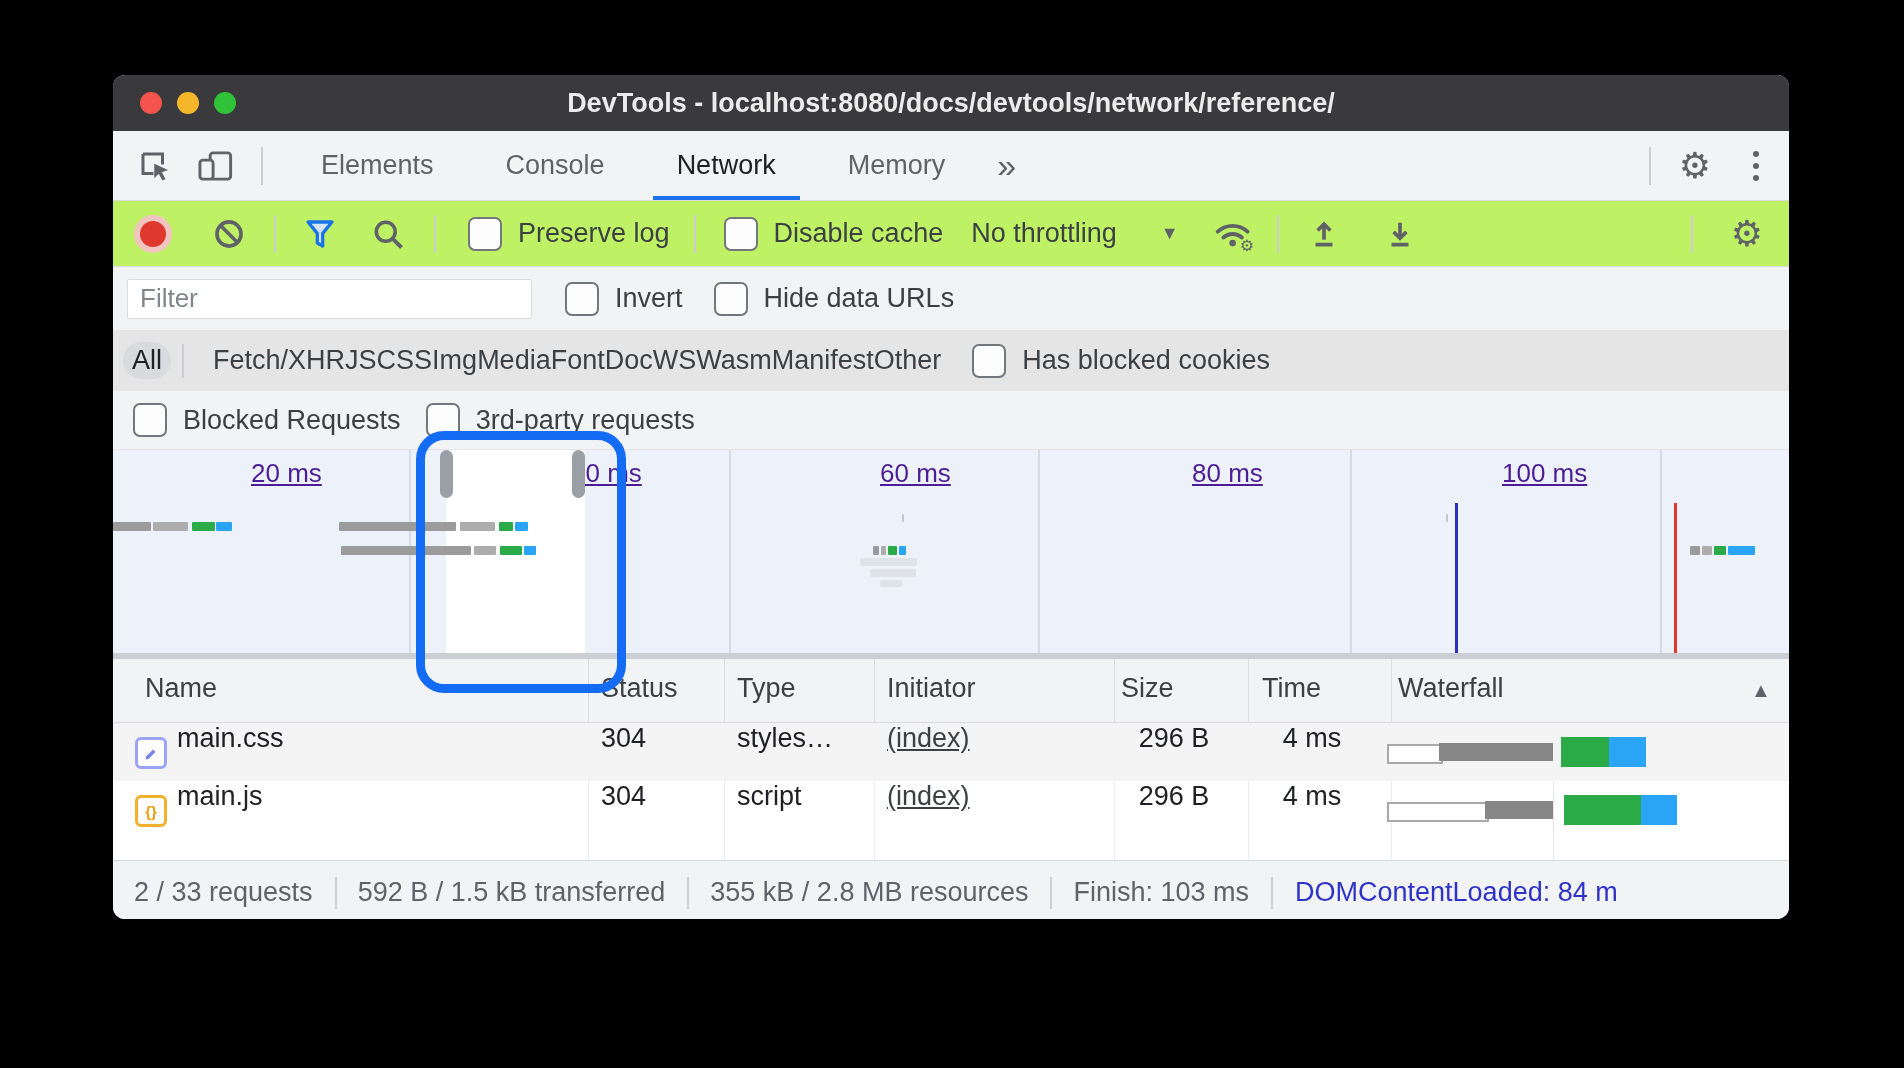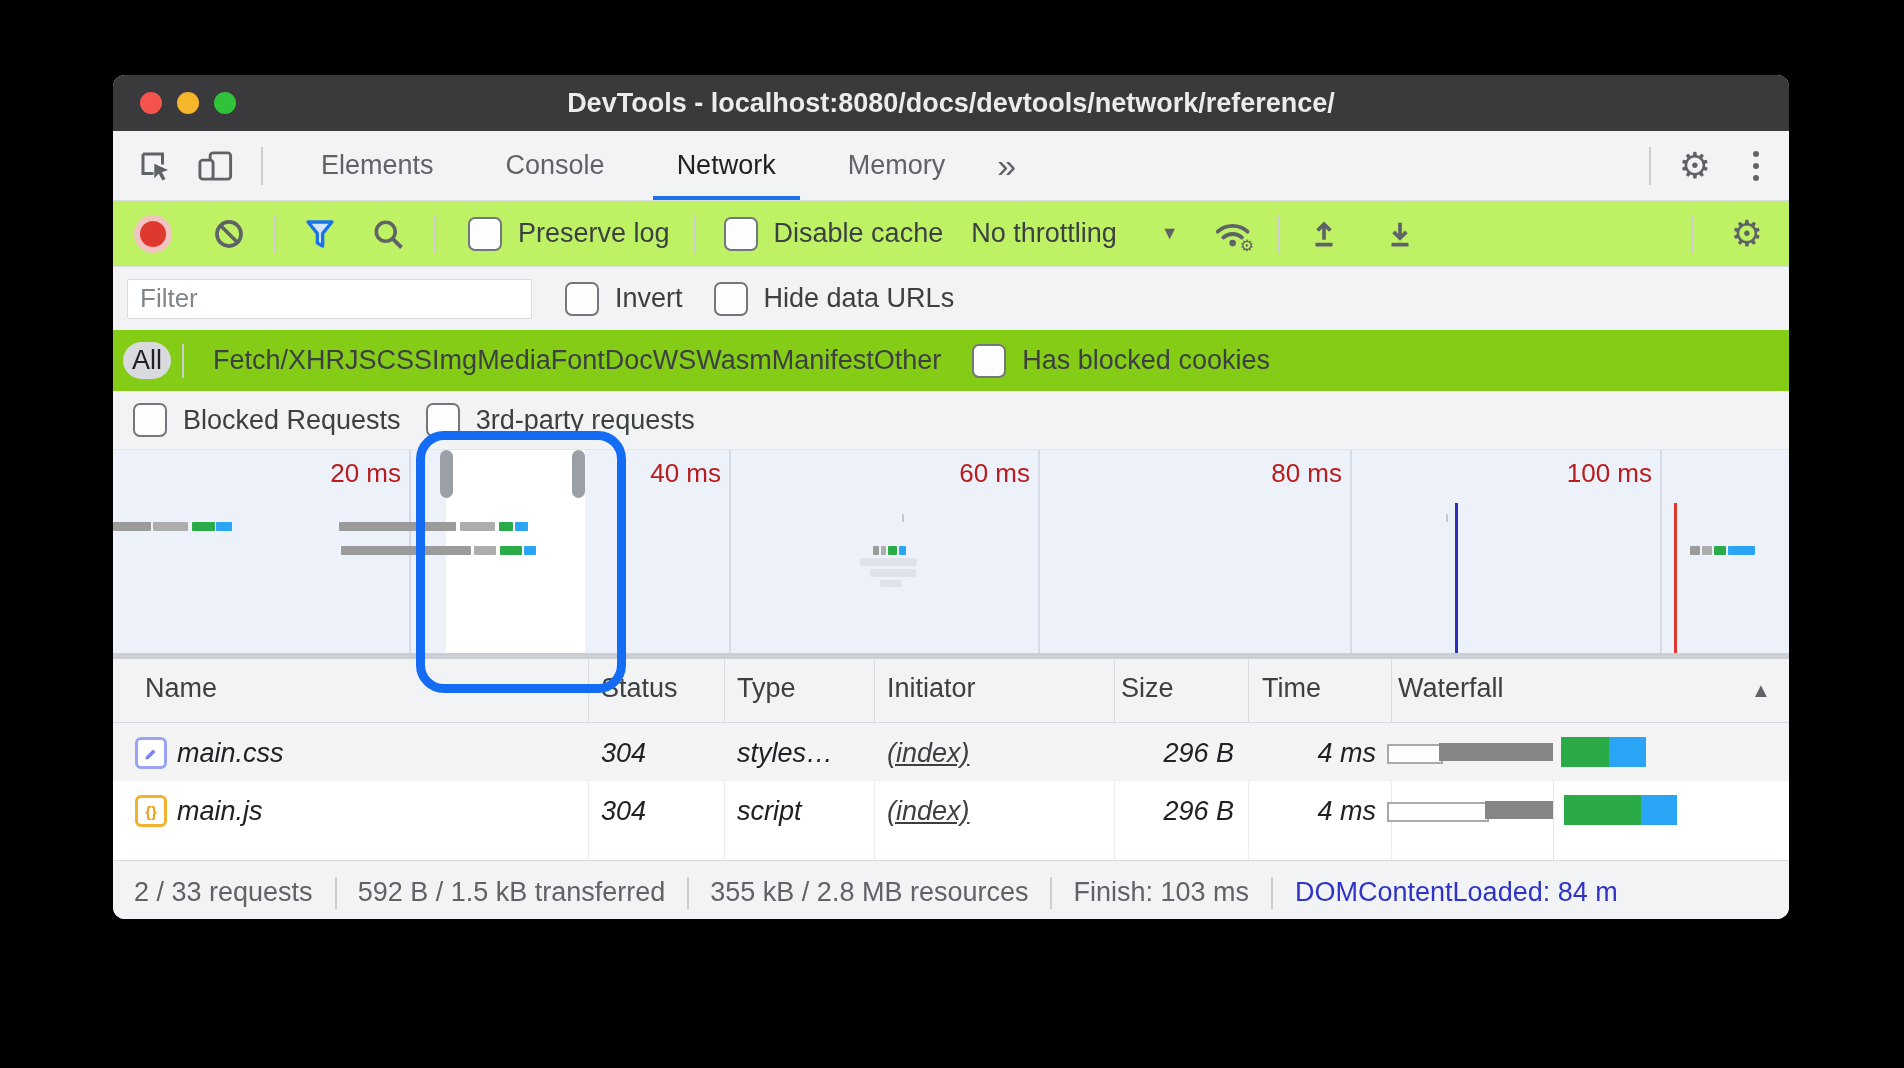--- a/index.html
+++ b/index.html
@@ -59,50 +59,50 @@
   .toolbar .gearbtn{margin:0 26px 0 38px;}
   
   .filterrow{height:63px;background:#f1f3f4;display:flex;align-items:center;}
   .filter-input{margin-left:14px;width:379px;height:38px;border:1px solid #dadce0;border-radius:2px;
                 background:#fff;font-size:26px;color:#202124;padding:0 12px;outline:none;
                 font-family:"Liberation Sans","DejaVu Sans",sans-serif;}
   .filter-input::placeholder{color:#80868b;}
   .filterrow .cb1{margin-left:33px;}
   .filterrow .cb2{margin-left:31px;}
   
-  .chipsrow{height:61px;background:#84cc16;display:flex;align-items:center;font-size:27px;color:#3c4043;}
+  .chipsrow{height:61px;background:#e5e5e5;display:flex;align-items:center;font-size:27px;color:#3c4043;}
   .chip{white-space:nowrap;}
   .chip.pill{margin-left:10px;background:#d8dadd;border-radius:20px;padding:3px 9px;color:#202124;}
   .chipsrow .vsep{height:34px;width:2px;margin-left:11px;}
   .chiplist{display:flex;margin-left:29px;}
   .chipsrow .checkbox{margin-left:31px;}
   
   .blockedrow{height:58px;background:#f1f3f4;display:flex;align-items:center;}
   .blockedrow .cb1{margin-left:20px;}
   .blockedrow .cb2{margin-left:25px;}
   
   .overview{position:relative;height:203px;background:#edf1fa;border-top:1px solid #e1e4ea;overflow:hidden;}
   .gridline{position:absolute;top:0;bottom:0;width:2px;background:#d4dae6;}
-  .ticklabel{position:absolute;top:8px;width:150px;text-align:right;font-size:26px;color:#b91c1c;}
+  .ticklabel{position:absolute;top:8px;width:150px;text-align:left;font-size:26px;color:#4c1d95;text-decoration:underline;}
   .ov-selection{position:absolute;top:0;bottom:0;background:#fff;}
   .ov-handle{position:absolute;top:0;width:13px;height:48px;background:#9aa0a6;border-radius:7px;}
   .ov-bar{position:absolute;border-radius:1px;}
   .ov-marker{position:absolute;top:53px;height:150px;width:3px;}
   .ov-smudge{position:absolute;background:#dfe2e8;border-radius:2px;}
   .strip{height:6px;background:#cbced2;}
   
   .thead{height:63px;background:#f1f3f4;border-bottom:1px solid #d8dadd;position:relative;
          font-size:27px;color:#3c4043;}
   .thead .col{position:absolute;top:14px;}
   .coldiv{position:absolute;top:0;bottom:0;width:1px;background:#dadce0;}
   .tbody{position:relative;height:137px;background:#fff;}
   .tbody .coldiv{background:#ececec;}
   .trow{position:absolute;left:0;right:0;height:58px;font-size:27px;color:#202124;}
-  .trow .cell{position:absolute;top:15px;white-space:nowrap;font-style:italic;}
-  .num{text-align:right;}
+  .trow .cell{position:absolute;top:0;white-space:nowrap;}
+  .num{text-align:center;}
   .link{text-decoration:underline;color:#3c4043;}
   .fileicon{position:absolute;left:22px;top:14px;width:26px;height:26px;border-radius:6px;
             background:#fff;display:flex;align-items:center;justify-content:center;}
   .fileicon.css{border:3px solid #9ba3f5;color:#7c83ef;}
   .fileicon.js{border:3px solid #f0b12f;color:#ef9c0e;}
   .fileicon span{font-size:15px;font-weight:bold;line-height:1;}
   .wseg{position:absolute;}
   .wseg.light{background:#fefefe;border:2px solid #a9a9a9;}
   .wseg.gray{background:#868686;}
   .wseg.green{background:#2bab47;}

